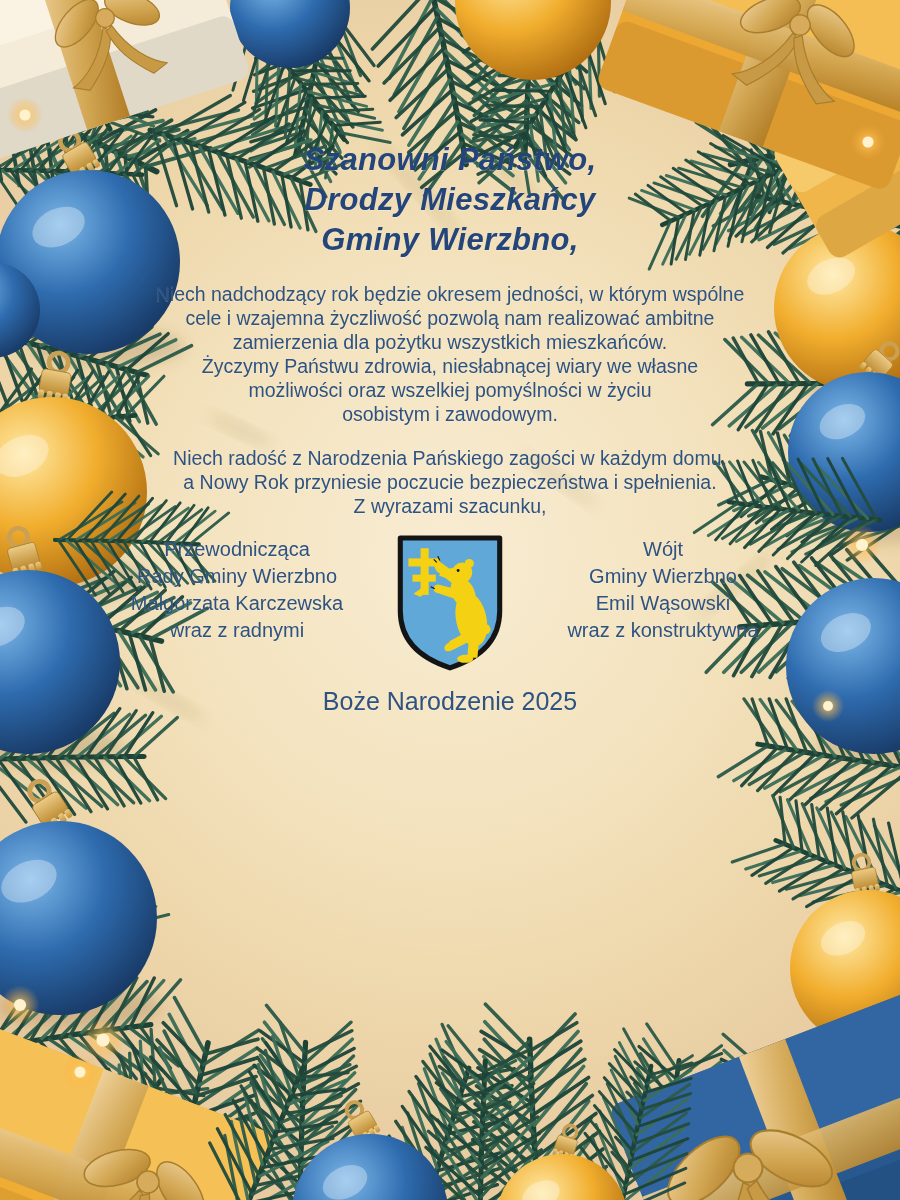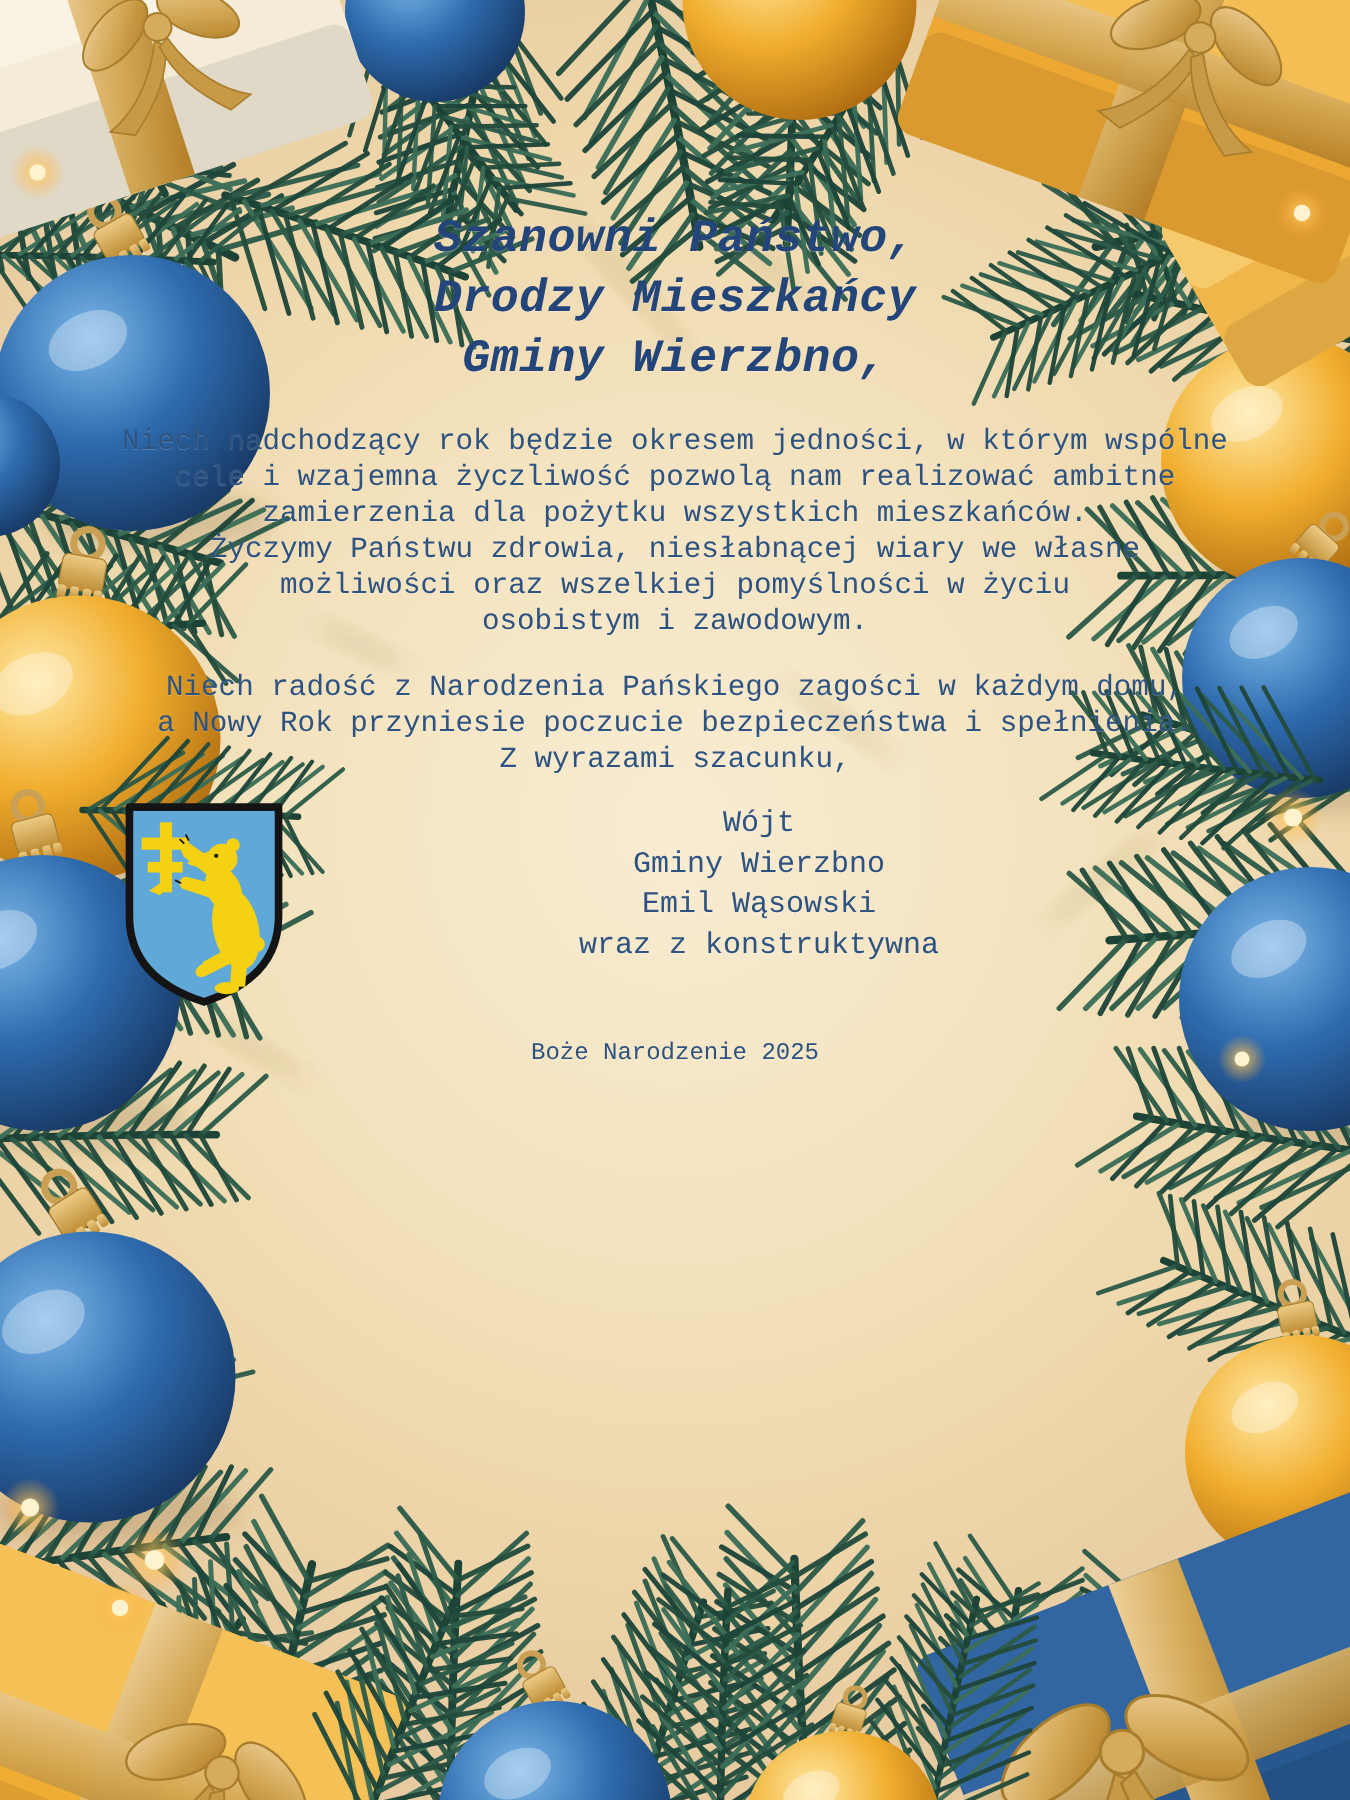--- a/index.html
+++ b/index.html
@@ -1,20 +1,20 @@
 <!DOCTYPE html>
 <html style="--background: #eed7ab; --heading-text: #24457a; --body-text: #2e5380; --pine-green: #2d5b49; --ornament-blue: #1d4f93; --ornament-gold: #e89b27; --ribbon-gold: #d3a855;"><head>
 <meta charset="utf-8">
 <style>
   html,body{margin:0;padding:0;background:#e9d2a6;}
   .card{
     position:relative;width:900px;height:1200px;overflow:hidden;
     background:
       radial-gradient(ellipse 620px 640px at 50% 46%, #f8ecd2 0%, #f3e2bd 45%, #eed7ab 72%, #e7caa0 100%);
-    font-family:Liberation Mono, monospace;
+    font-family:Liberation Sans, sans-serif;
   }
   #decor{position:absolute;left:0;top:0;z-index:1;}
   .content{
     position:absolute;inset:0;z-index:2;
     display:flex;flex-direction:column;align-items:center;
     padding-top:140px;box-sizing:border-box;text-align:center;
   }
   .title{
     margin:0 0 22px 0;
     font-size:31px;line-height:40px;font-weight:bold;font-style:italic;
@@ -34,21 +34,21 @@
     display:flex;align-items:flex-start;justify-content:center;
     width:740px;margin-top:0;
   }
   .sig{
     flex:1;font-size:20px;line-height:27px;
     color:var(--body-text,#2e5380);white-space:pre-line;
     padding-top:4px;text-shadow:0 1px 0 rgba(255,255,255,.2);
   }
   .crest{width:112px;flex:0 0 112px;}
   .footer{
-    margin-top:10px;font-size:16px;line-height:26px;
+    margin-top:10px;font-size:25px;line-height:26px;
     color:var(--body-text,#2e5380);text-shadow:0 1px 0 rgba(255,255,255,.2);
   }
 </style>
 </head>
 <body>
 
 <div class="card">
 
   <svg id="decor" width="900" height="1200" viewBox="0 0 900 1200">
     <defs>
@@ -1703,20 +1703,24 @@
 cele i wzajemna życzliwość pozwolą nam realizować ambitne
 zamierzenia dla pożytku wszystkich mieszkańców.
 Życzymy Państwu zdrowia, niesłabnącej wiary we własne
 możliwości oraz wszelkiej pomyślności w życiu
 osobistym i zawodowym.</p>
     <p class="para last">Niech radość z Narodzenia Pańskiego zagości w każdym domu,
 a Nowy Rok przyniesie poczucie bezpieczeństwa i spełnienia.
 Z wyrazami szacunku,</p>
 
     <div class="sig-row">
+      <div class="sig">Przewodnicząca
+Rady Gminy Wierzbno
+Małgorzata Karczewska
+wraz z radnymi</div>
 
       <div class="crest">
         <svg width="112" height="142" viewBox="0 0 110 140">
           <path d="M6,6 H104 V78 C104,106 86,124 55,134 C24,124 6,106 6,78 Z" stroke="#141414" stroke-width="5" stroke-linejoin="round" fill="#5fa8d8"></path>
           <g fill="#f5d113">
             <g>
               <rect x="26" y="16" width="8" height="46"></rect>
               <rect x="14" y="26" width="31" height="8"></rect>
               <rect x="18" y="42" width="23" height="7"></rect>
               <path d="M34,56 L26,64 L19,61 L26,56 Z"></path>

